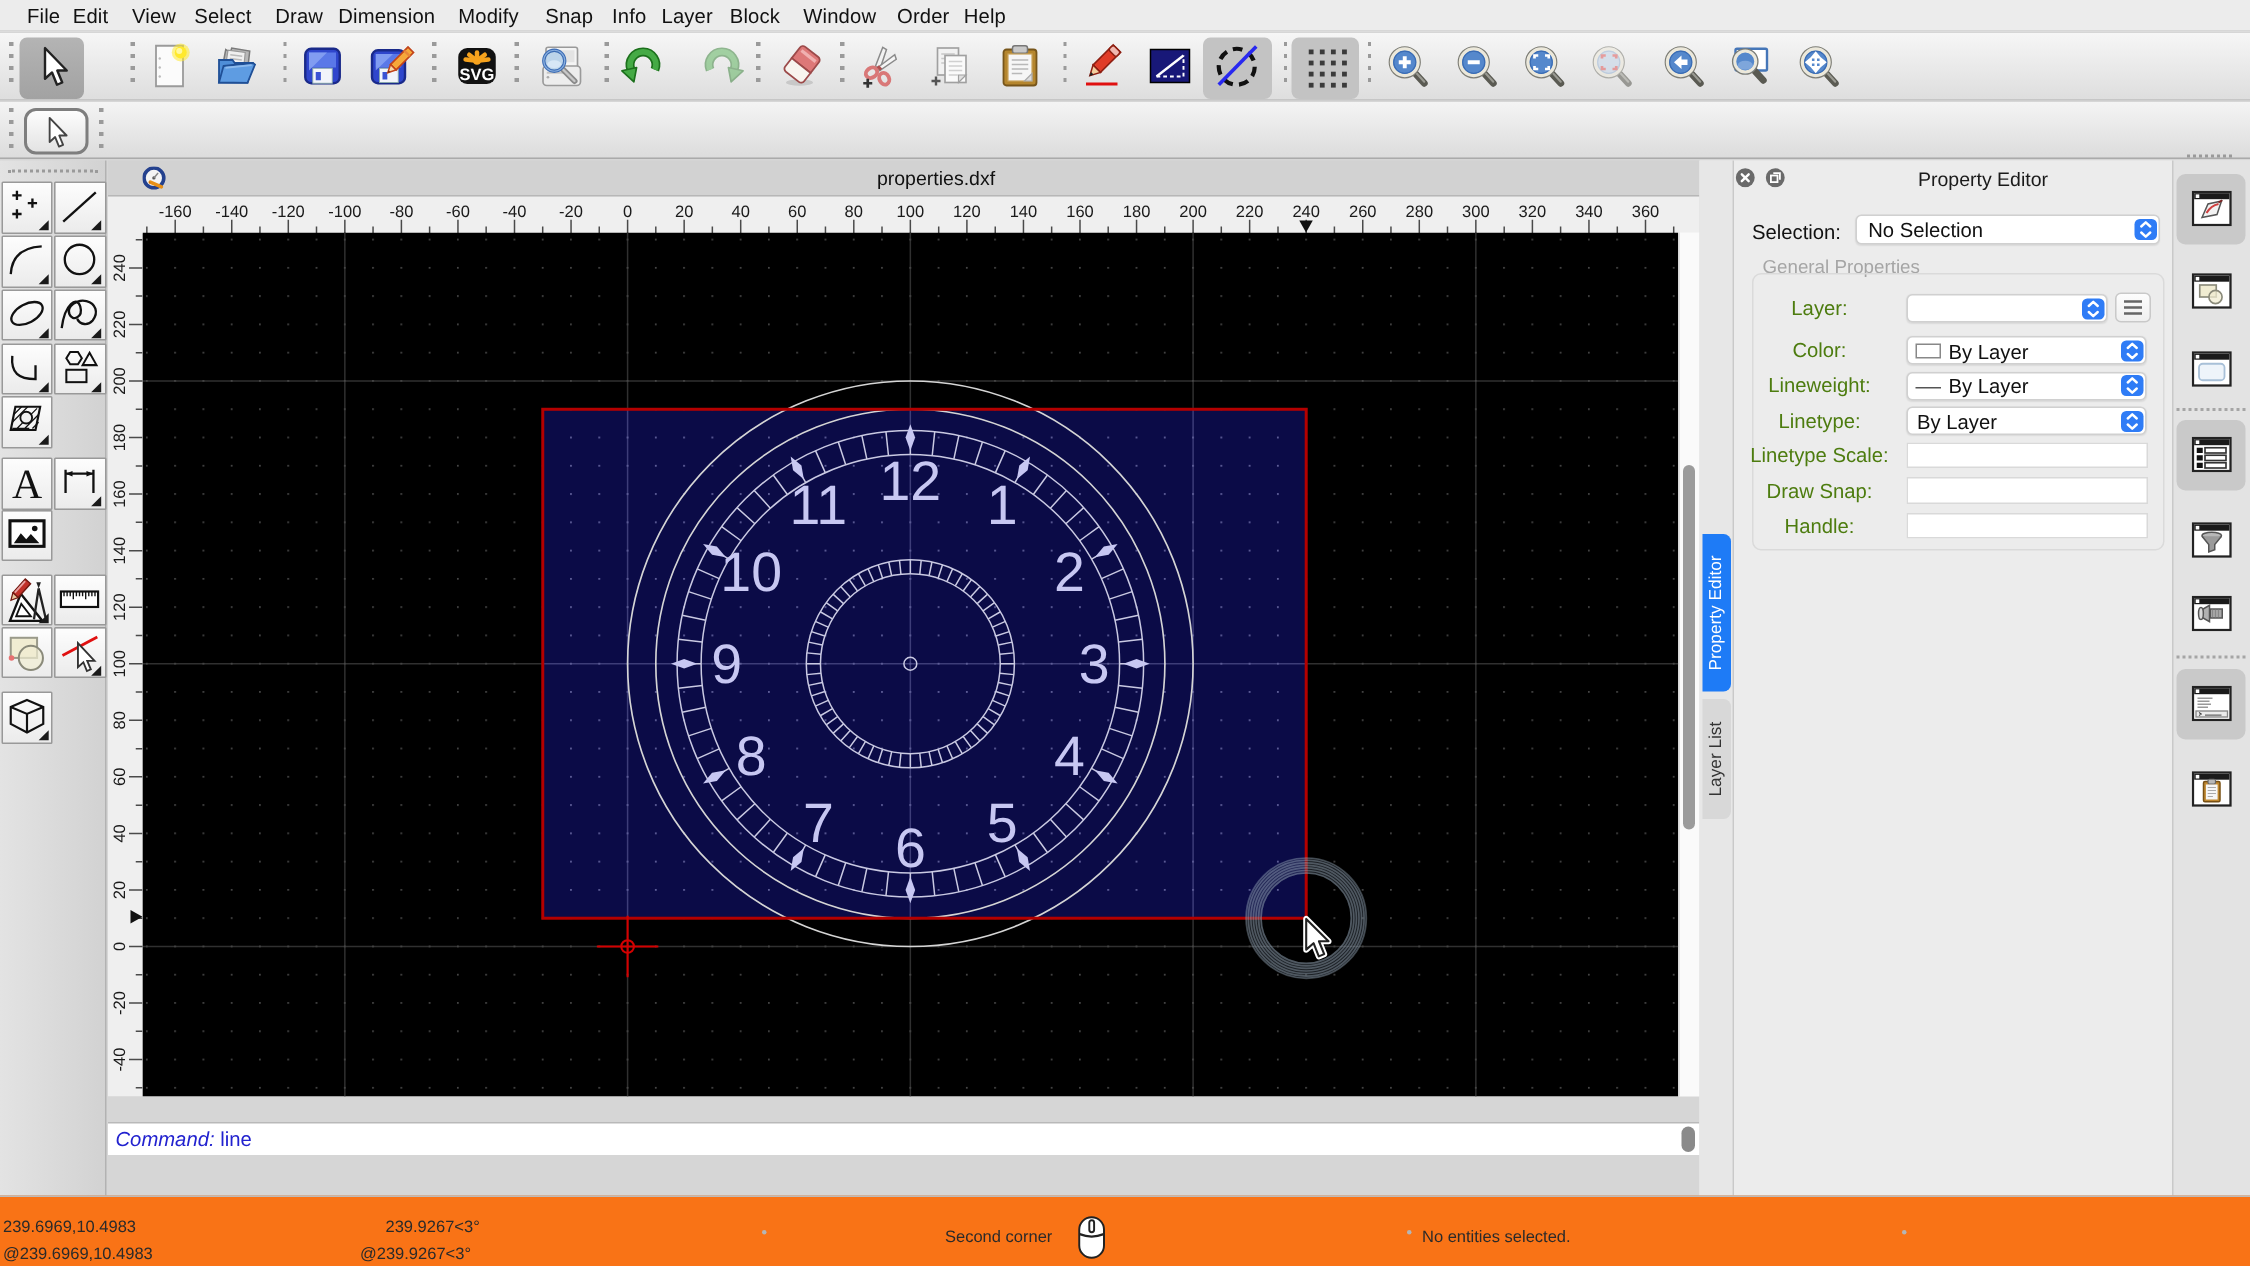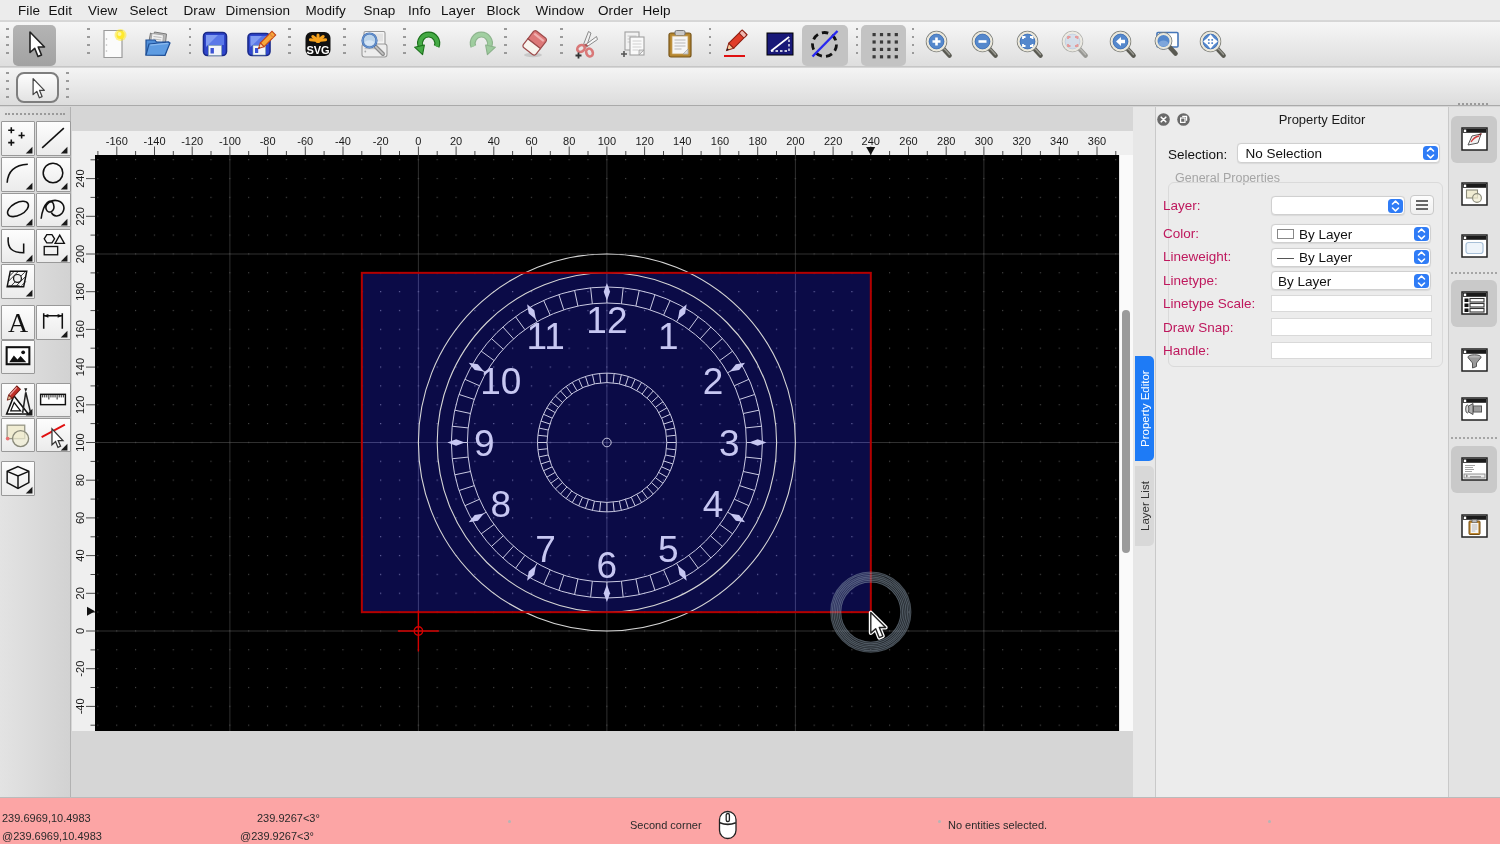--- a/index.html
+++ b/index.html
@@ -10,26 +10,26 @@
 .vdots{width:2.5px;background-image:repeating-linear-gradient(#9a9a9a 0 2.5px,rgba(0,0,0,0) 2.5px 8px)}
 .ic{position:absolute;width:34px;height:34px}
 #palette{left:0;top:107px;width:71px;height:690px;background:linear-gradient(90deg,#e3e3e3,#d2d2d2);border-right:1px solid #b2b2b2}
 .pbtn{position:absolute;width:34.5px;height:34.5px;background:linear-gradient(#fdfdfd,#ebebeb);border:1px solid #999;border-radius:1px;display:flex;align-items:center;justify-content:center}
 .pbtn svg{position:absolute;left:0;top:0}
 #mdi{left:72px;top:107px;width:1061px;height:690px}
 #titlebar{left:0;top:0;width:1061px;height:23.5px;background:#d2d2d2;border-bottom:1px solid #b7b7b7}
 #btmstrip{left:0;top:624px;width:1061px;height:16.5px;background:#f4f4f4}
 #cmdrow{left:0;top:640.5px;width:1061px;height:22px;background:#fff;border-top:1px solid #b9b9b9}
 #promptrow{left:0;top:701px;width:1061px;height:34px;background:#eee}
-#statusbar{left:0;top:797px;width:1500px;height:47px;background:#fca5a5;border-top:1px solid #bbb;font-size:11px;color:#2a2a2a}
+#statusbar{left:0;top:797px;width:1500px;height:47px;background:#f97316;border-top:1px solid #bbb;font-size:11px;color:#2a2a2a}
 #rightside{left:1133px;top:107px;width:367px;height:690px;background:#ececec}
 .stepper{position:absolute;background:#2f7cf6;border-radius:3.5px}
 .combo{position:absolute;background:#fff;border:1px solid #d0d0d0;border-radius:4px;box-shadow:0 .5px 1px rgba(0,0,0,.08)}
 .lineedit{position:absolute;background:#fff;border:1px solid #d9d9d9}
-.glabel{position:absolute;color:#be185d;font-size:13.5px;text-align:left;white-space:nowrap}
+.glabel{position:absolute;color:#4d7c0f;font-size:13.5px;text-align:center;white-space:nowrap}
 .dockbtn{position:absolute;left:321px;width:40px;height:40px;display:flex;align-items:center;justify-content:center}
 </style></head><body>
 <div id="menubar">
     <span style="left:18.0px">File</span>
     <span style="left:48.5px">Edit</span>
     <span style="left:88.0px">View</span>
     <span style="left:129.5px">Select</span>
     <span style="left:183.5px">Draw</span>
     <span style="left:225.5px">Dimension</span>
     <span style="left:305.5px">Modify</span>
@@ -378,20 +378,30 @@
     </div>
     <div class="pbtn" style="left:0.6px;top:354.2px">
       <svg width="32" height="32" viewBox="0 0 29 31">
         <path d="M14.5,4.5 L25,9 L25,20 L14.5,25.5 L4,20 L4,9 Z" fill="none" stroke="#111" stroke-width="1.4"></path>
 <path d="M4,9 L14.5,13.5 L25,9 M14.5,13.5 L14.5,25.5" fill="none" stroke="#111" stroke-width="1.4"></path>
         <path d="M28.5,30.5 l-6.5,0 6.5,-6.5 z" fill="#1a1a1a"></path>
       </svg>
     </div>
   </div>
 <div id="mdi" class="ab">
+    <div id="titlebar" class="ab">
+      <span class="ab" style="left:23px;top:4px"><svg width="16" height="16" viewBox="0 0 16 16">
+<circle cx="7.6" cy="7.6" r="6.6" fill="#f4f4f4" stroke="#24418e" stroke-width="2.4"></circle>
+<circle cx="7.6" cy="7.6" r="1.1" fill="#555"></circle>
+<path d="M7.6,7.6 L10.4,4.4" stroke="#888" stroke-width="1"></path>
+<path d="M5.2,10.4 L12.6,13.6" stroke="#e89018" stroke-width="2.4" stroke-linecap="round"></path>
+<path d="M4.2,10 l1,.4 -.2,1.2 z" fill="#c06010"></path>
+</svg></span>
+      <span class="ab" style="left:480px;top:4px;width:144px;text-align:center;font-size:13px;color:#111">properties.dxf</span>
+    </div>
     <svg width="1061" height="25" viewBox="0 0 1061 25" style="position:absolute;left:0;top:23.5px">
       <rect width="1061" height="25" fill="#efefef"></rect>
       <path d="M44.8 15.5V24.5M82.5 15.5V24.5M120.2 15.5V24.5M157.9 15.5V24.5M195.6 15.5V24.5M233.3 15.5V24.5M271.0 15.5V24.5M308.7 15.5V24.5M346.4 15.5V24.5M384.1 15.5V24.5M421.8 15.5V24.5M459.5 15.5V24.5M497.2 15.5V24.5M534.9 15.5V24.5M572.6 15.5V24.5M610.3 15.5V24.5M648.0 15.5V24.5M685.7 15.5V24.5M723.4 15.5V24.5M761.1 15.5V24.5M798.8 15.5V24.5M836.5 15.5V24.5M874.2 15.5V24.5M911.9 15.5V24.5M949.6 15.5V24.5M987.3 15.5V24.5M1025.0 15.5V24.5M25.9 20V24.5M63.6 20V24.5M101.3 20V24.5M139.0 20V24.5M176.7 20V24.5M214.4 20V24.5M252.1 20V24.5M289.8 20V24.5M327.5 20V24.5M365.2 20V24.5M402.9 20V24.5M440.6 20V24.5M478.3 20V24.5M516.0 20V24.5M553.8 20V24.5M591.5 20V24.5M629.1 20V24.5M666.8 20V24.5M704.5 20V24.5M742.2 20V24.5M780.0 20V24.5M817.6 20V24.5M855.3 20V24.5M893.0 20V24.5M930.8 20V24.5M968.4 20V24.5M1006.2 20V24.5M1043.8 20V24.5" stroke="#4a4a4a" stroke-width="1" fill="none"></path>
       <g font-family="Liberation Sans, sans-serif" font-size="11" fill="#1a1a1a" text-anchor="middle">
         <text x="44.8" y="13.5">-160</text>
         <text x="82.5" y="13.5">-140</text>
         <text x="120.2" y="13.5">-120</text>
         <text x="157.9" y="13.5">-100</text>
         <text x="195.6" y="13.5">-80</text>
         <text x="233.3" y="13.5">-60</text>
@@ -517,20 +527,24 @@
         <circle cx="775.8" cy="457.1" r="38.6"></circle>
         <circle cx="775.8" cy="457.1" r="40.1"></circle>
       </g>
       <g transform="translate(775.8,457.6)">
         <path d="M0,0 L0,20.5 L4.9,16.2 L8.4,25.0 L12.0,23.5 L8.5,14.9 L14.9,14.9 Z" fill="none" stroke="#fff" stroke-width="4" stroke-linejoin="round"></path>
         <path d="M0,0 L0,20.5 L4.9,16.2 L8.4,25.0 L12.0,23.5 L8.5,14.9 L14.9,14.9 Z" fill="#fff" stroke="#222" stroke-width="1.4" stroke-linejoin="round"></path>
       </g>
     </svg>
     <div class="ab" style="left:1047px;top:48px;width:14px;height:576px;background:#fafafa;border-left:1px solid #e3e3e3"></div>
     <div class="ab" style="left:1050px;top:203px;width:8px;height:243px;background:#9b9b9b;border-radius:4px"></div>
+    <div id="cmdrow" class="ab">
+      <span class="ab" style="left:5px;top:3px;font-size:13.5px;color:#2222cf"><i>Command:</i> line</span>
+      <div class="ab" style="left:1049px;top:2px;width:9px;height:17px;background:#8a8a8a;border-radius:4.5px"></div>
+    </div>
     <div id="promptrow" class="ab">
       <span class="ab" style="left:5px;top:6px;font-size:13.5px;color:#111">Second corner:</span>
       <div class="ab" style="left:96px;top:3.5px;width:938px;height:21px;background:#fff;border:1px solid #e0e0e0"></div>
       <div class="ab" style="left:1035px;top:2.5px;width:25px;height:24.5px;background:#f5f5f5;border:1px solid #cfcfcf"><svg width="23" height="22" viewBox="0 0 23 22">
 <rect x="4" y="5" width="15" height="11" fill="#fff" stroke="#111" stroke-width="1.4"></rect>
 <rect x="4" y="5" width="15" height="4" fill="#111"></rect>
           <circle cx="16.8" cy="7" r=".8" fill="#fff"></circle>
         </svg></div>
     </div>
   </div>

